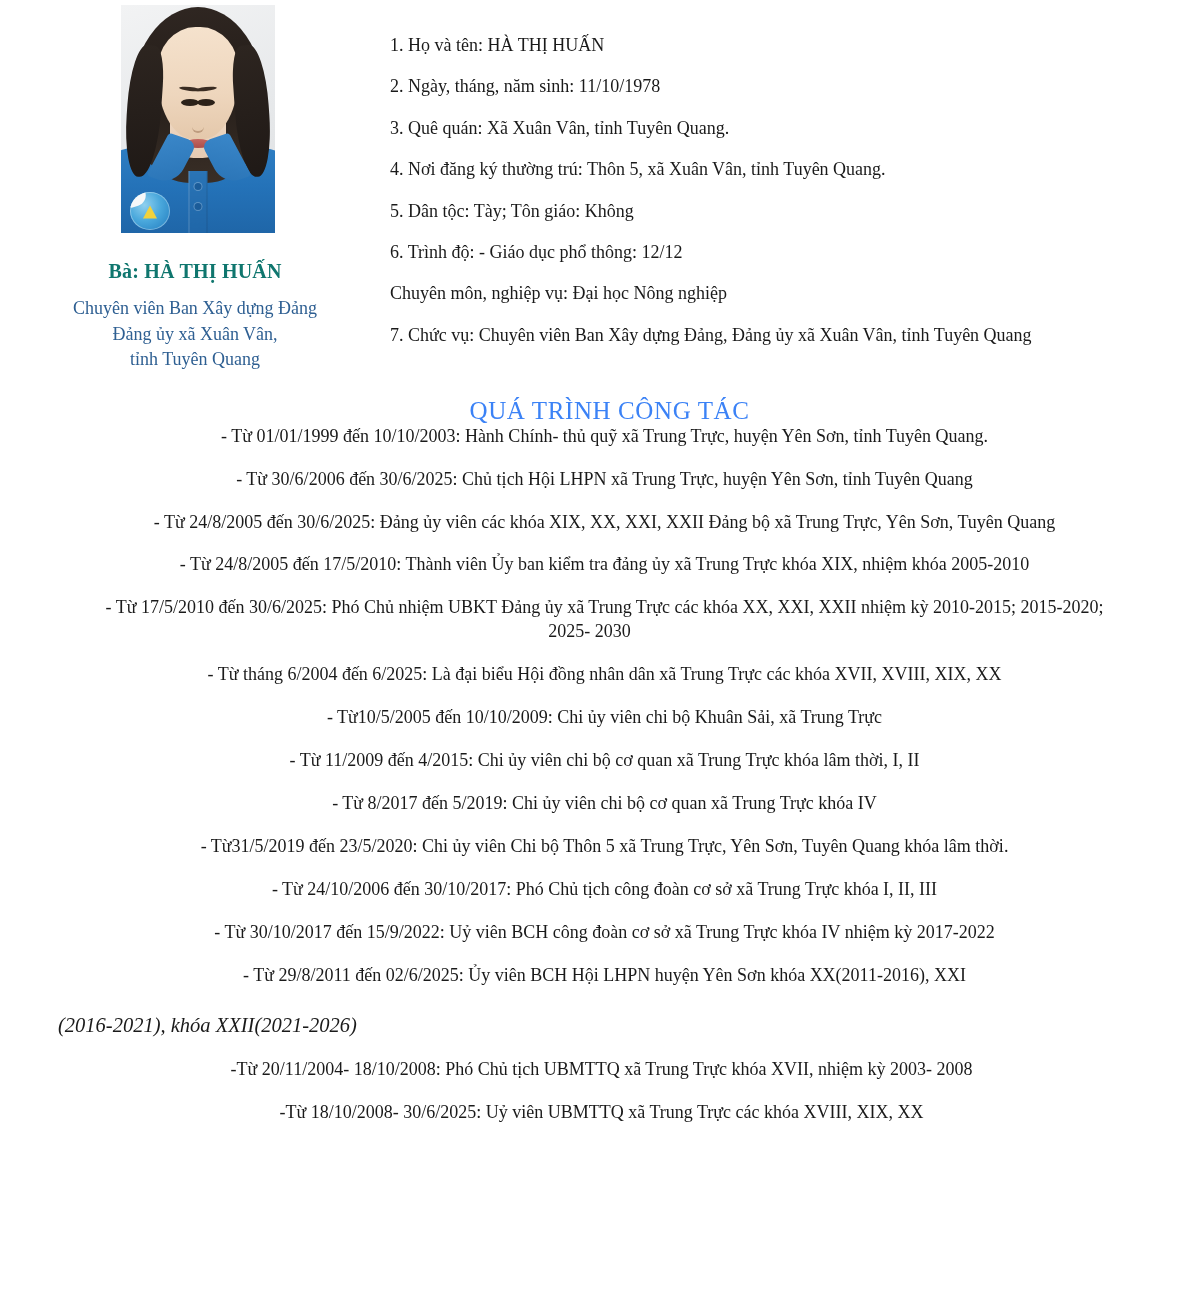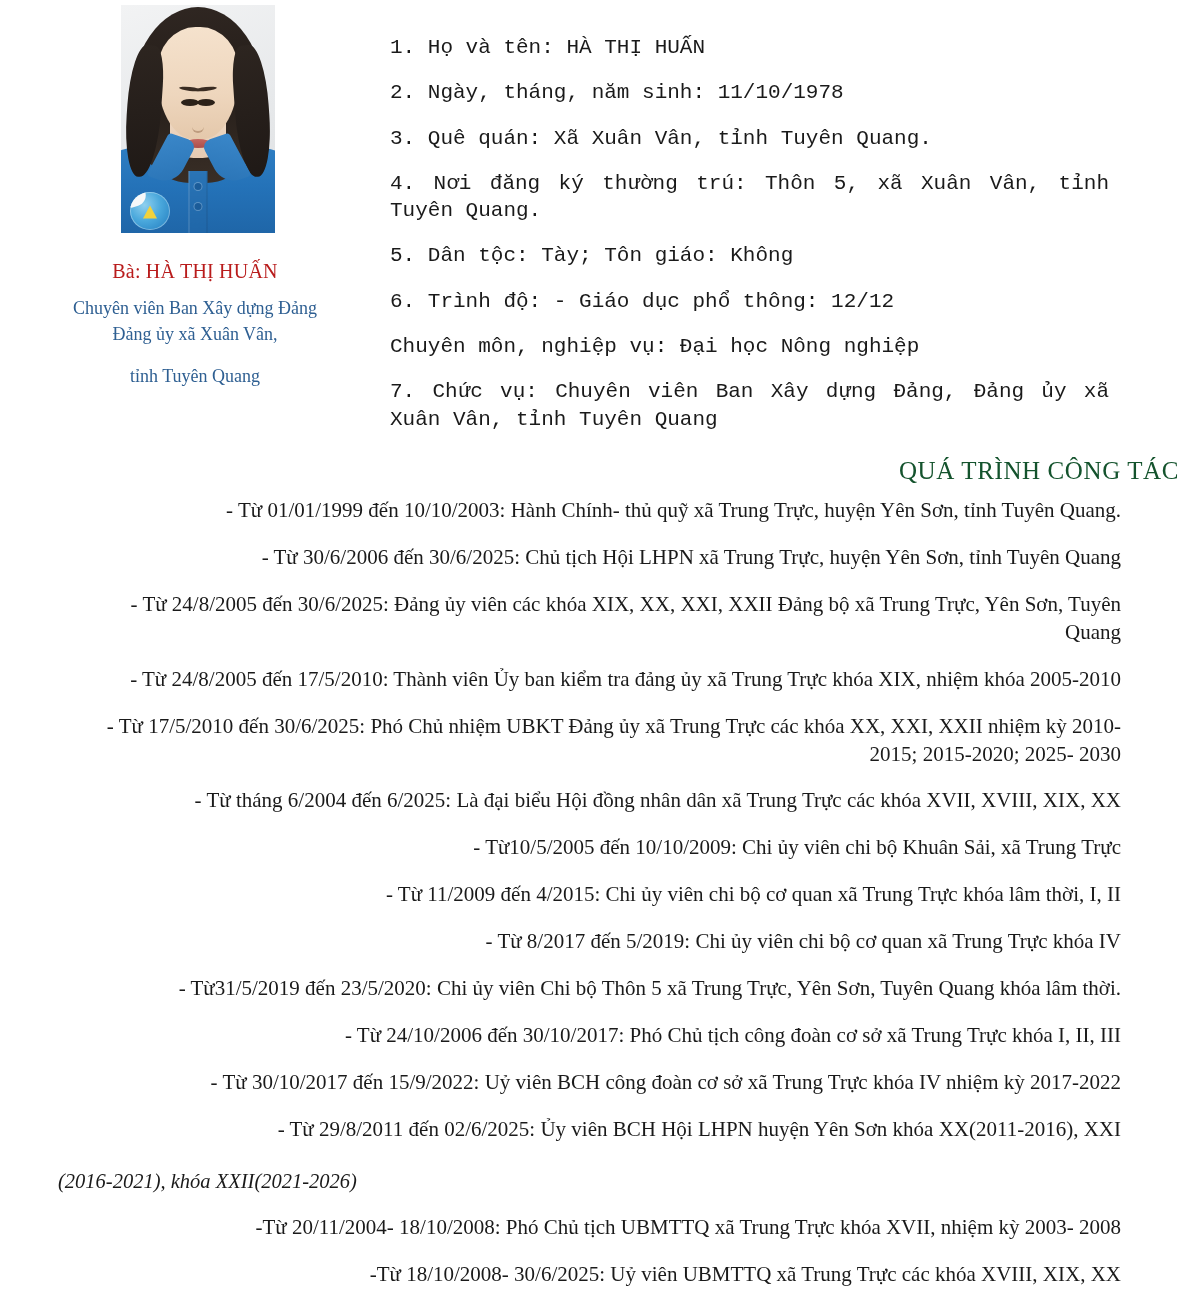--- a/index.html
+++ b/index.html
@@ -182,73 +182,71 @@
     position: absolute;
     top: 40px; width: 34px; height: 132px;
     background: linear-gradient(170deg,#2d2520,#1f1916);
     border-radius: 46% 30% 50% 46%;
   }
   .p-hair-fl { left: 6px; transform: rotate(4deg); }
   .p-hair-fr { right: 6px; transform: rotate(-4deg); border-radius: 30% 46% 46% 50%; }
 
   .cap-name {
     margin-top: 26px;
-    font-weight: normal;
+    font-weight: bold;
     font-size: 20px;
-    color: #b91c1c;
+    color: #0f766e;
     letter-spacing: .2px;
     text-align: left;
     line-height: 1.2;
   }
   .cap-line {
     font-size: 18px;
     color: #2e5f92;
     text-align: right;
     line-height: 1.42;
   }
   .cap-l1 { margin-top: 13px; }
-  .cap-l3 { margin-top: 17px; }
+  .cap-l3 { }
 
   
   .info-col {
     flex: 1 1 auto;
     padding-right: 70px;
     padding-top: 30px;
   }
   .info-item {
-    font-size: 21px;
+    font-size: 18px;
     line-height: 1.30;
     margin-bottom: 18px;
     text-align: justify;
     text-justify: inter-word;
-    font-family: Liberation Mono, monospace;
   }
   .info-item:last-child { margin-bottom: 0; }
 
   
   .section-heading {
-    text-align: right;
-    color: #14532d;
+    text-align: center;
+    color: #3b82f6;
     font-size: 25px;
     letter-spacing: .6px;
     margin-top: 24px;
-    margin-bottom: 12px;
     margin-left: 40px;
   }
 
   
   .history {
     padding: 0 58px 18px 58px;
   }
   .hist-entry {
-    font-size: 21px;
+    font-size: 18px;
     line-height: 1.33;
     text-indent: 30px;
     margin-bottom: 19px;
-    text-align: right;
+    text-align: center;
   }
   .hist-entry.no-indent { text-indent: 24px; }
   .hist-entry.gap-after { }
   .hist-entry.wide-lead { margin-bottom: 24px; }
   .hist-cont {
     font-size: 20.5px;
     line-height: 1.33;
     text-indent: 0;
     margin-bottom: 19px;
     font-style: italic;

